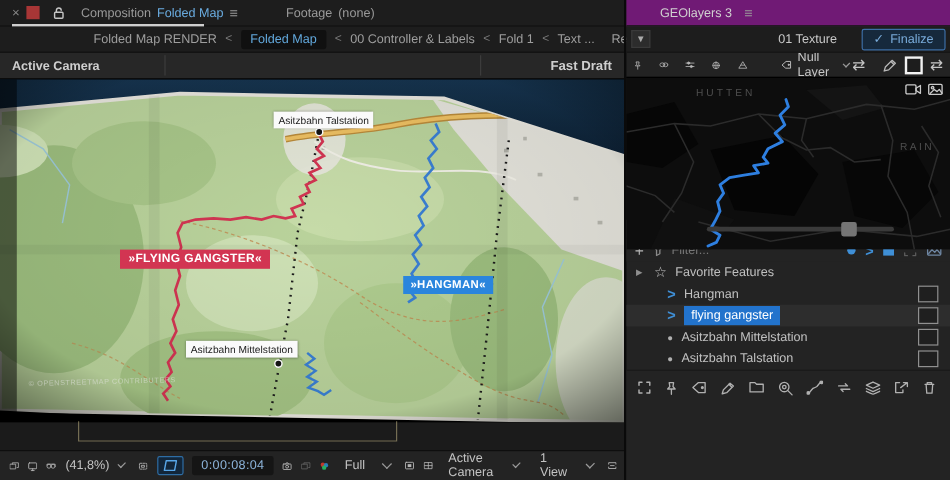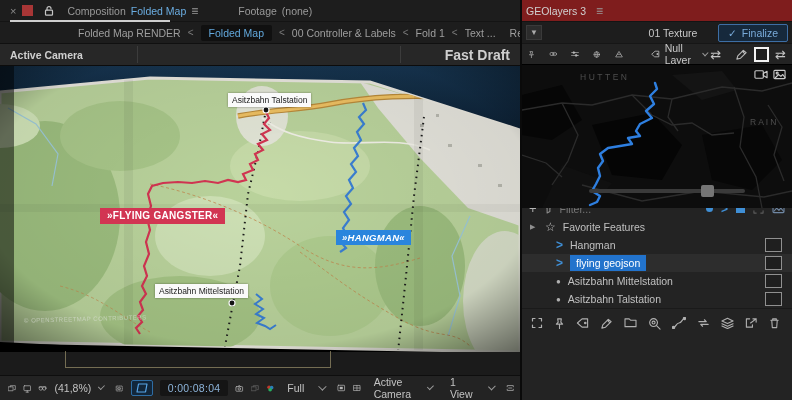--- a/index.html
+++ b/index.html
@@ -27,46 +27,46 @@
   .crumb { color:#9e9e9e; white-space:nowrap; }
   .crumb.active { background:#101010; color:#62a8dc; padding:2px 8px; border-radius:2px; }
   .crumb-sep { color:#7a7a7a; font-size:10px; }
   .crumbs .spacer { flex:1; }
   .renderer-label { color:#9e9e9e; }
   .renderer-btn { background:#333333; border:1px solid #5d5d5d; color:#cccccc; padding:1px 10px; border-radius:2px; }
 
   
   .viewer-head { height:22px; background:#272727; display:flex; align-items:center; position:relative; border-bottom:1px solid #0c0c0c; }
   .viewer-head .vh-left { margin-left:10px; color:#cfcfcf; font-weight:bold; font-size:10.5px; }
-  .viewer-head .vh-right { position:absolute; right:10px; color:#cfcfcf; font-weight:bold; font-size:14px; }
+  .viewer-head .vh-right { position:absolute; right:10px; color:#cfcfcf; font-weight:bold; font-size:11px; }
   .vh-div { position:absolute; top:2px; bottom:2px; width:1px; background:#3c3c3c; }
 
   
   .viewer { position:relative; height:286px; background:#000; overflow:hidden; }
   .map-label { position:absolute; white-space:nowrap; line-height:1; }
   .lbl-white { background:#fafafa; color:#1b1b1b; font-size:8.5px; padding:2.5px 4px; box-shadow:0 0 2px rgba(0,0,0,.4); }
   .lbl-red { background:var(--route-red,#d23552); color:#fff; font-weight:bold; font-size:10px; padding:3px 7px; letter-spacing:.3px; }
-  .lbl-blue { background:var(--label-blue-bg,#2a85dd); color:#fff; font-weight:bold; font-size:9.5px; padding:2.5px 6px; letter-spacing:.3px;font-style:italic; }
+  .lbl-blue { background:var(--label-blue-bg,#2a85dd); color:#fff; font-weight:bold; font-size:9.5px; padding:2.5px 6px; letter-spacing:.3px; }
   .attribution { position:absolute; left:24px; top:250px; font-size:6px; color:rgba(235,235,235,.5); letter-spacing:.5px; transform:rotate(-1.5deg); }
 
   
   .below-viewer { height:23px; background:#1b1b1b; position:relative; }
   .comp-outline { position:absolute; left:65px; top:-1px; width:266px; height:17px; border:1px solid rgba(190,176,130,.55); border-top:none; }
 
   
   .statusbar { height:25px; background:#232323; border-top:1px solid #0e0e0e; display:flex; align-items:center; gap:7px; padding:0 6px 0 8px; color:#b5b5b5; }
   .sb-txt { color:#c3c3c3; }
   .chev { display:inline-block; width:6px; height:6px; border-right:1.4px solid #9a9a9a; border-bottom:1.4px solid #9a9a9a; transform:rotate(45deg) translateY(-2px); }
   .tool-blue { background:#12263a; border:1px solid #2e6da4; border-radius:2px; padding:1px 3px; display:flex; align-items:center; }
   .timecode { background:#151515; color:#8db4da; padding:2px 8px; border-radius:2px; font-size:10.5px; letter-spacing:.3px; }
   .sb-box { display:flex; align-items:center; gap:14px; padding:2px 6px; border-radius:2px; }
   .faded { opacity:.45; }
 
   
-  .g-tabbar { height:22px; background:#7f1d1d; display:flex; align-items:center; gap:10px; padding-left:4px; border-bottom:1px solid #141414; }
+  .g-tabbar { height:22px; background:#701a75; display:flex; align-items:center; gap:10px; padding-left:28px; border-bottom:1px solid #141414; }
   .g-title { color:#d0d0d0; }
   .texture-row { height:22px; background:#1d1d1d; display:flex; align-items:center; position:relative; border-bottom:1px solid #161616; }
   .tex-expander { width:16px; height:15px; background:#2c2c2c; border:1px solid #3a3a3a; margin-left:4px; color:#aaa; font-size:8px; display:flex; align-items:center; justify-content:center; }
   .tex-name { position:absolute; left:0; right:0; text-align:center; color:#c8c8c8;padding-left:32px; }
   .finalize-btn { position:absolute; right:4px; top:2px; background:#16293c; border:1px solid #3d6ea5; color:#79abda; padding:2px 9px; border-radius:2px; font-size:10.5px; display:flex; gap:5px; align-items:center; }
   .g-tools { height:20px; display:flex; align-items:center; gap:14px; padding:0 6px; color:#b8b8b8; }
   .g-tools .mid { display:flex; align-items:center; gap:5px; margin-left:14px; color:#c8c8c8; }
   .g-tools .right { margin-left:auto; display:flex; align-items:center; gap:6px; }
   .swatch { width:15px; height:15px; border:2.5px solid #f2f2f2; background:#1d1d1d; }
   .swap-glyph { font-size:13px; color:#c4c4c4; }
@@ -431,21 +431,21 @@
         <span style="color:#c0c0c0; font-size:12px;">☆</span>
         <span class="feat-label">Favorite Features</span>
       </div>
       <div class="feat-row child">
         <span class="track-glyph">&gt;</span>
         <span class="feat-label">Hangman</span>
         <span class="cbx"></span>
       </div>
       <div class="feat-row child selected">
         <span class="track-glyph">&gt;</span>
-        <span class="feat-label sel">flying geojson</span>
+        <span class="feat-label sel">flying gangster</span>
         <span class="cbx"></span>
       </div>
       <div class="feat-row child">
         <span class="pt-glyph">●</span>
         <span class="feat-label">Asitzbahn Mittelstation</span>
         <span class="cbx"></span>
       </div>
       <div class="feat-row child">
         <span class="pt-glyph">●</span>
         <span class="feat-label">Asitzbahn Talstation</span>

